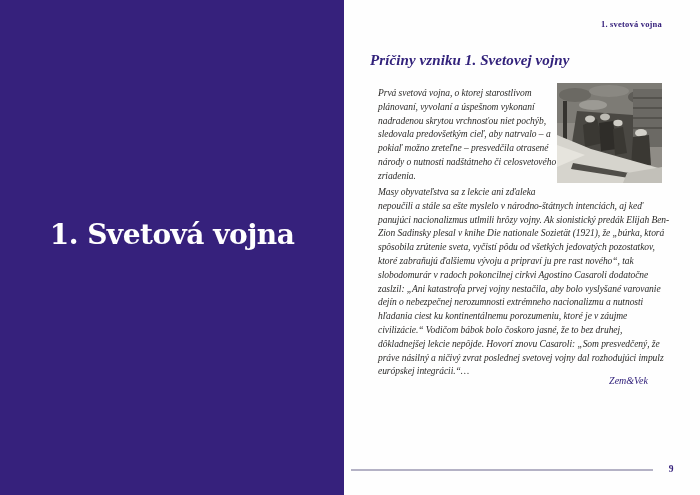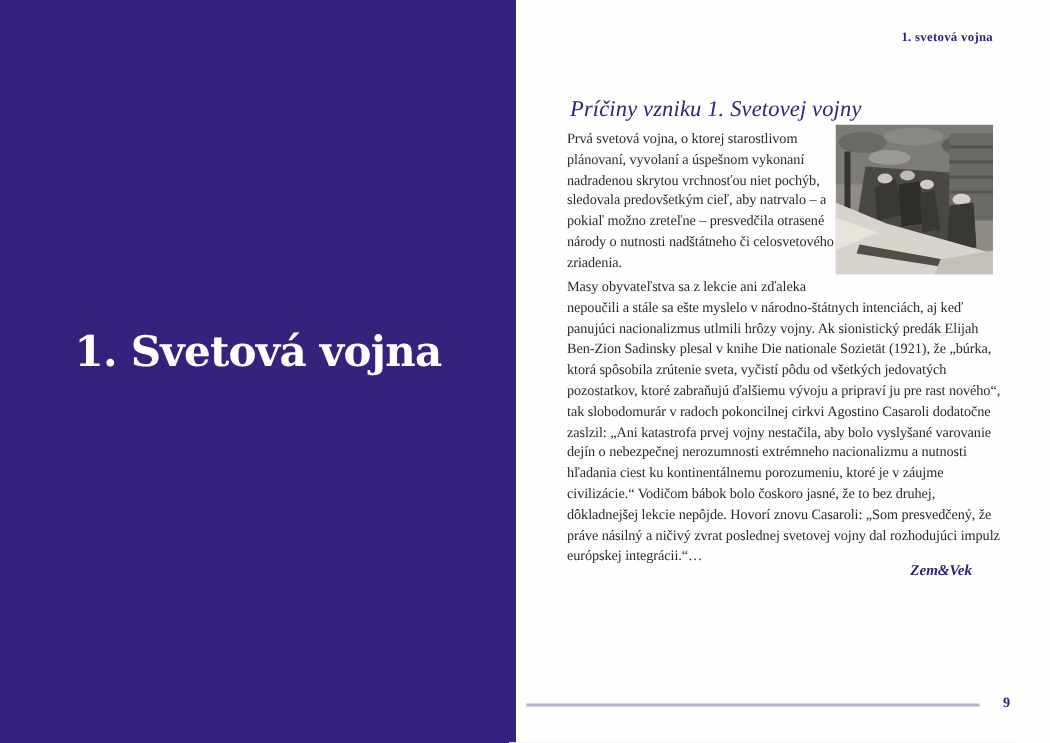--- a/index.html
+++ b/index.html
@@ -19,39 +19,39 @@
     font-family:"DejaVu Serif", serif; font-weight:bold;
     font-size:28px; letter-spacing:-0.5px; line-height:34px;
   }
   
   .right-page { position:absolute; left:344px; top:0; width:356px; height:495px; }
   .running-header {
     position:absolute; top:19px; right:38px;
     font-size:8.5px; font-weight:bold; color:#36217c; letter-spacing:0.2px;
   }
   .section-heading {
-    position:absolute; left:36px; top:52px; width:300px;
-    font-size:15px; font-weight:normal; font-style:italic;
-    color:#32227b; letter-spacing:0.1px;margin-top:13px;
+    position:absolute; left:26px; top:52px; width:300px;
+    font-size:15px; font-weight:bold; font-style:italic;
+    color:#32227b; letter-spacing:0.1px;
   }
   .para {
-    color:#2b2a28;
+    font-style:italic; color:#2b2a28;
     font-size:9.5px; line-height:13.8px;
     white-space:pre-line; letter-spacing:-0.05px;
   }
   .para-1 { position:absolute; left:34px; top:87px; width:181px; }
   .para-2 { position:absolute; left:34px; top:186px; width:292px; }
   .photo-frame {
     position:absolute; left:213px; top:83px; width:105px; height:100px;
     overflow:hidden;
   }
   .photo-frame svg { display:block; width:100%; height:100%; }
   .signature {
     position:absolute; right:52px; top:375px;
-    font-size:10px; font-weight:bold; font-style:italic; color:#32227b;
+    font-size:10px; font-weight:normal; font-style:italic; color:#32227b;
   }
   .footer-rule {
     position:absolute; left:7px; top:469px; width:302px; height:2px;
     background:#b4b2c5;
   }
   .page-number {
     position:absolute; left:320px; top:464px; width:14px;
     text-align:center; font-size:9.5px; font-weight:bold; color:#36217c;
   }
 </style>

